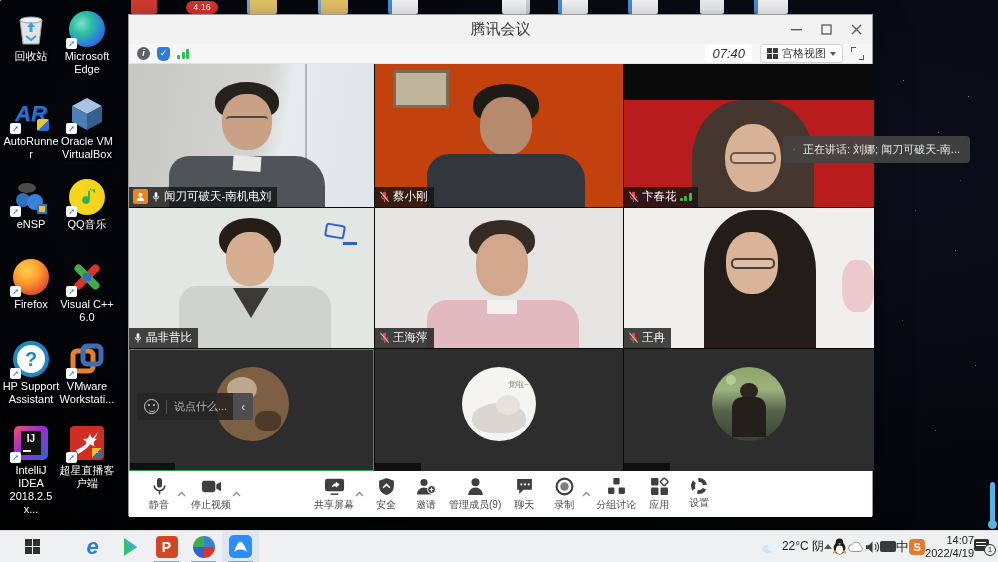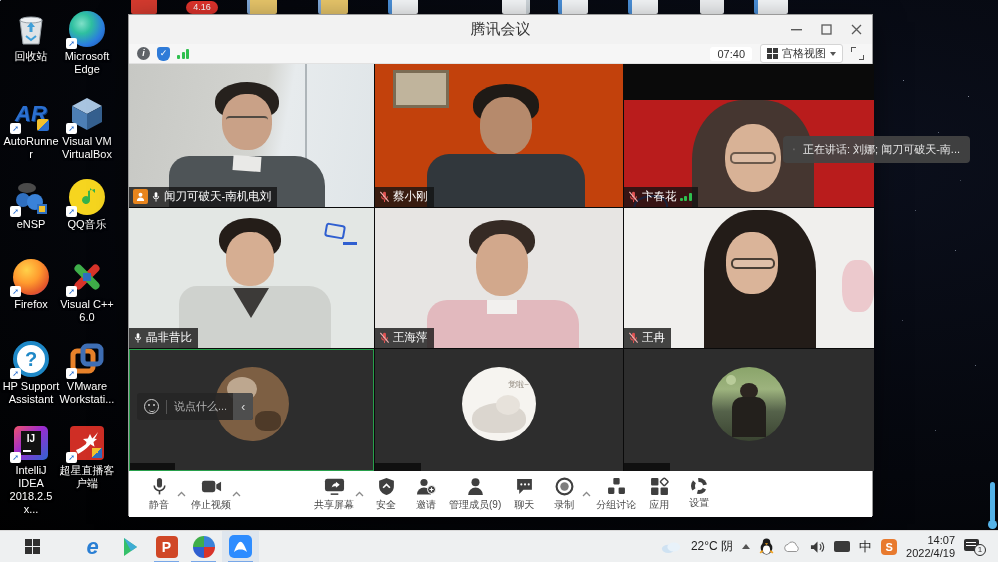--- a/index.html
+++ b/index.html
@@ -26,21 +26,21 @@
   .mwindow{position:absolute;left:128px;top:14px;width:745px;height:502px;background:#000;
     border:1px solid #9a9a9a;box-shadow:0 8px 28px rgba(0,0,0,.5);}
   .titlebar{position:absolute;left:0;top:0;right:0;height:29px;background:#f2f2f2;display:flex;align-items:center;}
   .title{flex:1;text-align:center;font-size:15px;color:#333;}
   .wbtns{position:absolute;right:6px;top:0;height:29px;display:flex;align-items:center;gap:18px;padding-right:4px;}
   .wbtn{width:12px;height:12px;display:flex;align-items:center;justify-content:center;cursor:pointer;}
   .infobar{position:absolute;left:0;top:29px;right:0;height:20px;background:#f6f6f6;display:flex;align-items:center;
     padding:0 8px;border-bottom:1px solid #e2e2e2;}
   .ib-left{display:flex;align-items:center;gap:7px;}
   .ib-right{margin-left:auto;display:flex;align-items:center;gap:8px;}
-  .timerbox{background:#fff;border-radius:3px;padding:1px 7px;font-size:11px;color:#333;}
+  .timerbox{background:#fff;border-radius:3px;padding:1px 7px;font-size:13px;color:#333;font-style:italic;}
   .viewbox{display:flex;align-items:center;gap:4px;background:#fff;border:1px solid #d5d5d5;border-radius:3px;
     padding:1px 6px;font-size:11px;color:#333;cursor:pointer;}
   .gridglyph{display:grid;grid-template-columns:5px 5px;grid-template-rows:5px 5px;gap:1px;}
   .gridglyph i{background:#3a3a3a;}
   .caret-down{width:0;height:0;border-left:3.5px solid transparent;border-right:3.5px solid transparent;border-top:4px solid #555;}
   .infocircle{width:13px;height:13px;border-radius:50%;background:#5f6368;color:#fff;font-size:9px;line-height:13px;
     text-align:center;font-style:italic;font-weight:bold;}
   .shieldblue{width:13px;height:14px;background:#2f7bd8;border-radius:3px 3px 6px 6px;color:#fff;font-size:9px;
     line-height:13px;text-align:center;}
   .sigbars{display:flex;align-items:flex-end;gap:1.5px;}
@@ -91,21 +91,21 @@
   .startbtn{width:64px;height:32px;display:flex;align-items:center;justify-content:center;cursor:pointer;}
   .winlogo{display:grid;grid-template-columns:7px 7px;grid-template-rows:7px 7px;gap:1px;}
   .winlogo i{background:#303030;}
   .searchbox{width:236px;height:26px;background:#fff;border:1px solid #8a8a8a;display:flex;align-items:center;
     gap:7px;padding:0 8px;}
   .searchbox input{border:none;outline:none;font-size:12px;color:#444;width:100%;background:transparent;}
   .tbapps{display:flex;align-items:center;margin-left:10px;}
   .tbapp{width:37px;height:32px;display:flex;align-items:center;justify-content:center;position:relative;cursor:pointer;}
   .tbapp.running:after{content:"";position:absolute;left:6px;right:6px;bottom:0;height:2px;background:#77a7e8;}
   .tbapp.active{background:#dfe6ee;}
-  .tray{margin-left:auto;display:flex;align-items:center;gap:9px;padding-right:12px;}
+  .tray{margin-left:auto;display:flex;align-items:center;padding-right:2px;}
   .tray .txt{font-size:12px;color:#222;}
   .clock{text-align:right;font-size:11px;color:#222;line-height:12.5px;cursor:pointer;}
   .notif{position:relative;width:22px;height:18px;cursor:pointer;}
   .notif .bub{position:absolute;left:0;top:1px;width:15px;height:12px;background:#2f2f2f;border-radius:2px;}
   .notif .bub:before{content:"";position:absolute;left:2px;top:3px;width:10px;height:1.5px;background:#fff;box-shadow:0 3px 0 #fff;}
   .notif .cnt{position:absolute;right:0;bottom:0;width:12px;height:12px;border:1.2px solid #2f2f2f;border-radius:50%;
     background:#eef0f1;font-size:8px;line-height:10px;text-align:center;color:#2f2f2f;}
   .chevup{width:0;height:0;border-left:4px solid transparent;border-right:4px solid transparent;border-bottom:5px solid #555;}
 
   .blueslider{position:absolute;right:3px;top:482px;width:5px;height:40px;background:#55b3e8;border-radius:3px;cursor:pointer;}
@@ -145,21 +145,21 @@
   </div>
   <div class="dicon" style="left:58px;top:95px">
     <div class="dicon-art">
       <svg width="34" height="36" viewBox="0 0 34 36">
           <path d="M17 2 32 10 17 18 2 10z" fill="#a8c4e0"></path>
           <path d="M2 10v16l15 8V18z" fill="#4d7fb5"></path>
           <path d="M32 10v16l-15 8V18z" fill="#35608f"></path>
         </svg>
       <span class="sc-arrow">➚</span>
     </div>
-    <div class="dicon-label">Visual VM VirtualBox</div>
+    <div class="dicon-label">Oracle VM VirtualBox</div>
   </div>
   <div class="dicon" style="left:2px;top:178px">
     <div class="dicon-art">
       <svg width="36" height="34" viewBox="0 0 36 34">
           <ellipse cx="14" cy="8" rx="9" ry="5" fill="#4a4a4a"></ellipse>
           <circle cx="10" cy="20" r="7" fill="#2f6fc0"></circle>
           <circle cx="22" cy="22" r="8" fill="#3a82d8"></circle>
           <path d="M24 26l6-2 2 6-6 2z" fill="linear"></path>
           <path d="M25 25h8v8h-8z" fill="#f2c12e" stroke="#2f6fc0" stroke-width="2"></path>
         </svg>

